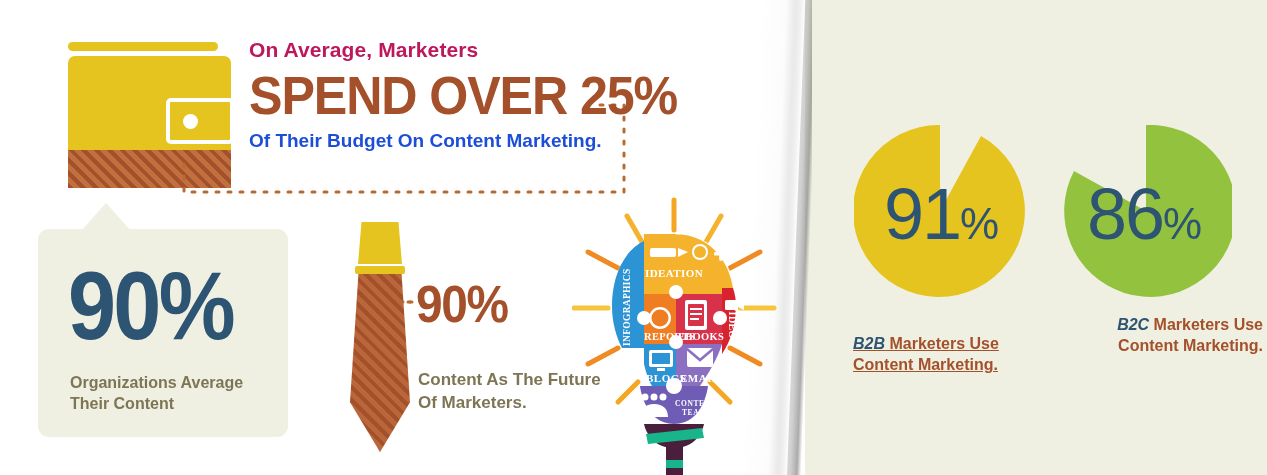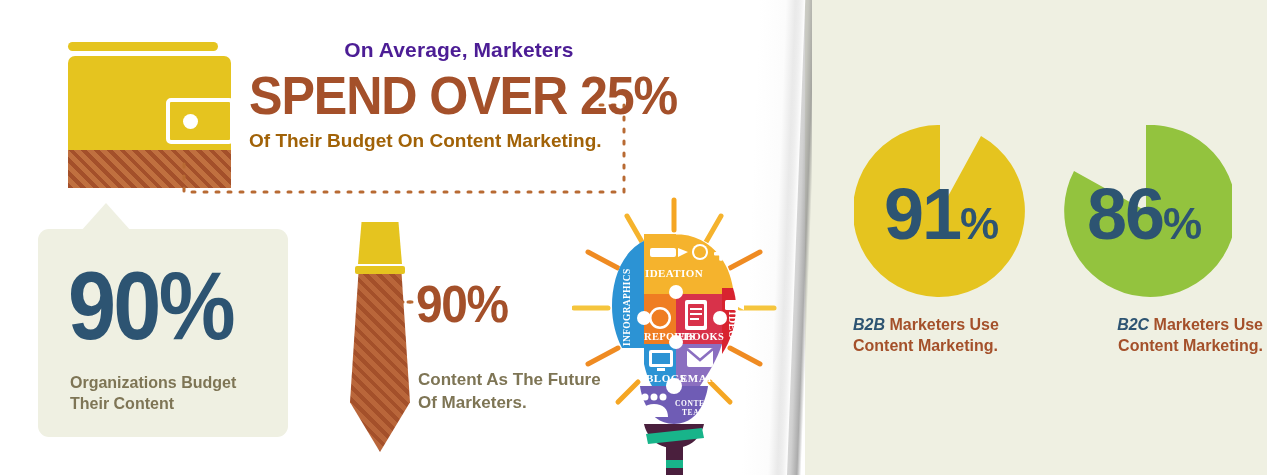--- a/index.html
+++ b/index.html
@@ -38,28 +38,28 @@
   .wallet-body{position:absolute;left:0;top:14px;width:163px;height:94px;border-radius:7px 7px 0 0;background:#e5c41f;}
   .wallet-pocket{position:absolute;left:98px;top:56px;width:68px;height:46px;background:#e5c41f;border:4px solid #ffffff;border-radius:5px;box-sizing:border-box;}
   .wallet-dot{position:absolute;left:115px;top:72px;width:15px;height:15px;border-radius:50%;background:#ffffff;}
   .wallet-base{
     position:absolute;left:0;top:108px;width:163px;height:38px;
     background:repeating-linear-gradient(45deg,#a4502a 0px,#a4502a 4px,#c0703f 4px,#c0703f 9px);
   }
 
   
   .spend{position:absolute;left:249px;top:38px;width:420px;}
-  .spend-pre{font-size:21px;font-weight:bold;color:#4c1d95;letter-spacing:.1px;text-align:center;}
+  .spend-pre{font-size:21px;font-weight:bold;color:#be185d;letter-spacing:.1px;}
   .spend-big{
     font-family:"Liberation Sans Narrow","Liberation Sans",sans-serif;
     font-size:54px;font-weight:bold;color:#a4502a;
     letter-spacing:-1.2px;line-height:1.04;margin-top:5px;
     transform:scaleX(.93);transform-origin:left center;white-space:nowrap;
   }
-  .spend-post{font-size:19px;font-weight:bold;color:#a16207;margin-top:7px;}
+  .spend-post{font-size:19px;font-weight:bold;color:#1d4ed8;margin-top:7px;}
 
   
   .dotpath{position:absolute;left:0;top:0;width:1267px;height:475px;pointer-events:none;}
 
   
   .callout{
     position:absolute;left:38px;top:229px;width:250px;height:208px;
     background:#eff0e2;border-radius:11px;
   }
   .callout-arrow{
@@ -107,21 +107,21 @@
   
   .pie{position:absolute;width:172px;height:172px;}
   .pie-label{
     position:absolute;width:200px;font-size:16px;font-weight:bold;
     color:#a4502a;line-height:1.34;
   }
   .pie-label .tag{color:#2d5472;font-style:italic;font-weight:bold;}
   .pie-num{
     position:absolute;
     font-family:"Liberation Sans Narrow","Liberation Sans",sans-serif;
-    font-weight:bold;color:#2d5472;line-height:1;letter-spacing:-2px;
+    font-weight:normal;color:#2d5472;line-height:1;letter-spacing:-2px;
   }
 </style>
 </head>
 <body>
 
 <div class="stage">
 
   <div class="right-panel"></div>
   <div class="curl">
     <div class="curl-shadow"></div>
@@ -145,21 +145,21 @@
   <div class="spend">
     <div class="spend-pre">On Average, Marketers</div>
     <div class="spend-big">SPEND OVER 25%</div>
     <div class="spend-post">Of Their Budget On Content Marketing.</div>
   </div>
 
   <div class="callout-arrow"></div>
   <div class="callout"></div>
   <div class="callout-num"><span>90</span><span>%</span></div>
   <div class="callout-cap">
-    <span>Organizations Budget</span><br>
+    <span>Organizations Average</span><br>
     <span>Their Content</span>
   </div>
 
   <div class="tie">
     <div class="tie-knot"></div>
     <div class="tie-collar"></div>
     <div class="tie-body"></div>
   </div>
 
   <div class="cmo-num"><span>90</span><span>%</span></div>
@@ -258,21 +258,21 @@
       </g>
     </svg>
   </div>
 
   <div class="pie" style="left:854px;top:125px;">
     <svg width="172" height="172" viewBox="0 0 172 172">
       <path d="M86 86 L86 0 A86 86 0 1 0 127 11 L86 86 Z" fill="#e5c41f"></path>
     </svg>
   </div>
   <div class="pie-num" style="left:884px;top:178px;font-size:72px;"><span>91</span><span style="font-size:44px;letter-spacing:-1px;">%</span></div>
-  <div class="pie-label" style="left:853px;top:314px;">
+  <div class="pie-label" style="left:853px;top:333px;text-decoration:underline;">
     <span class="tag">B2B</span><span> Marketers Use</span><br>
     <span>Content Marketing.</span>
   </div>
 
   <div class="pie" style="left:1060px;top:125px;">
     <svg width="172" height="172" viewBox="0 0 172 172">
       <path d="M86 86 L86 0 A86 86 0 1 1 14 46 L86 86 Z" fill="#93c33e"></path>
     </svg>
   </div>
   <div class="pie-num" style="left:1087px;top:178px;font-size:72px;text-align:right;"><span>86</span><span style="font-size:44px;letter-spacing:-1px;">%</span></div>

